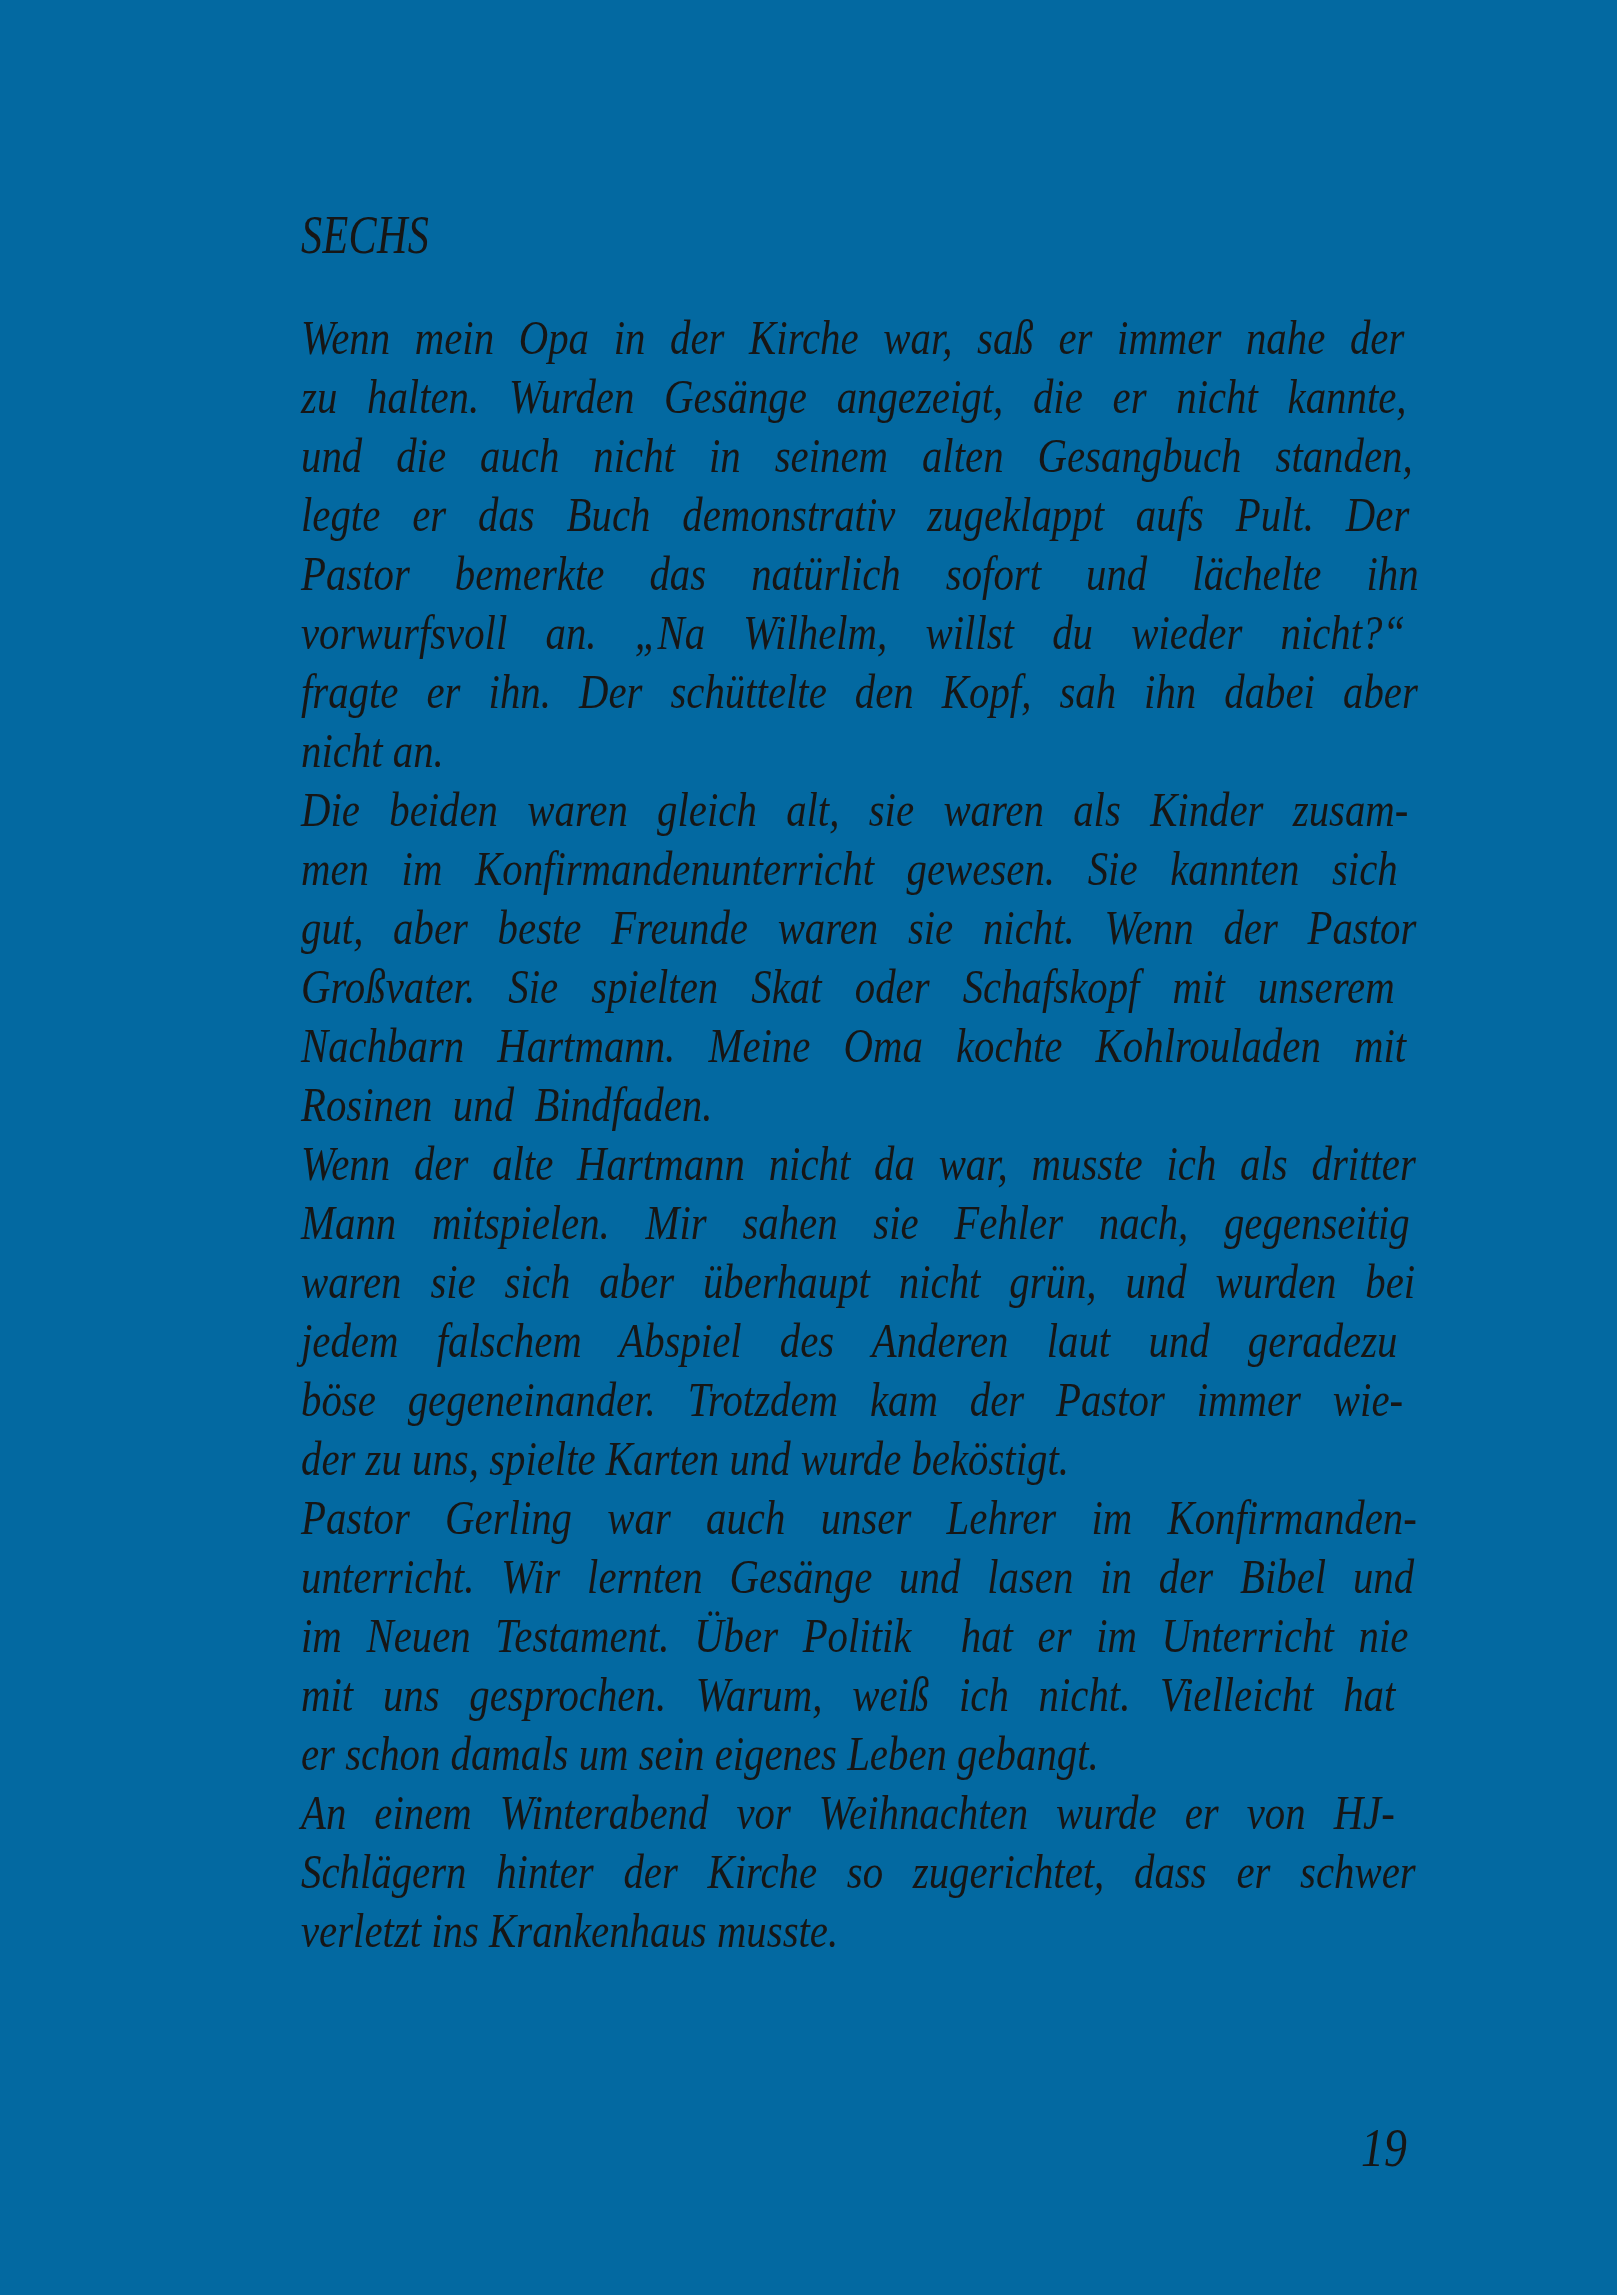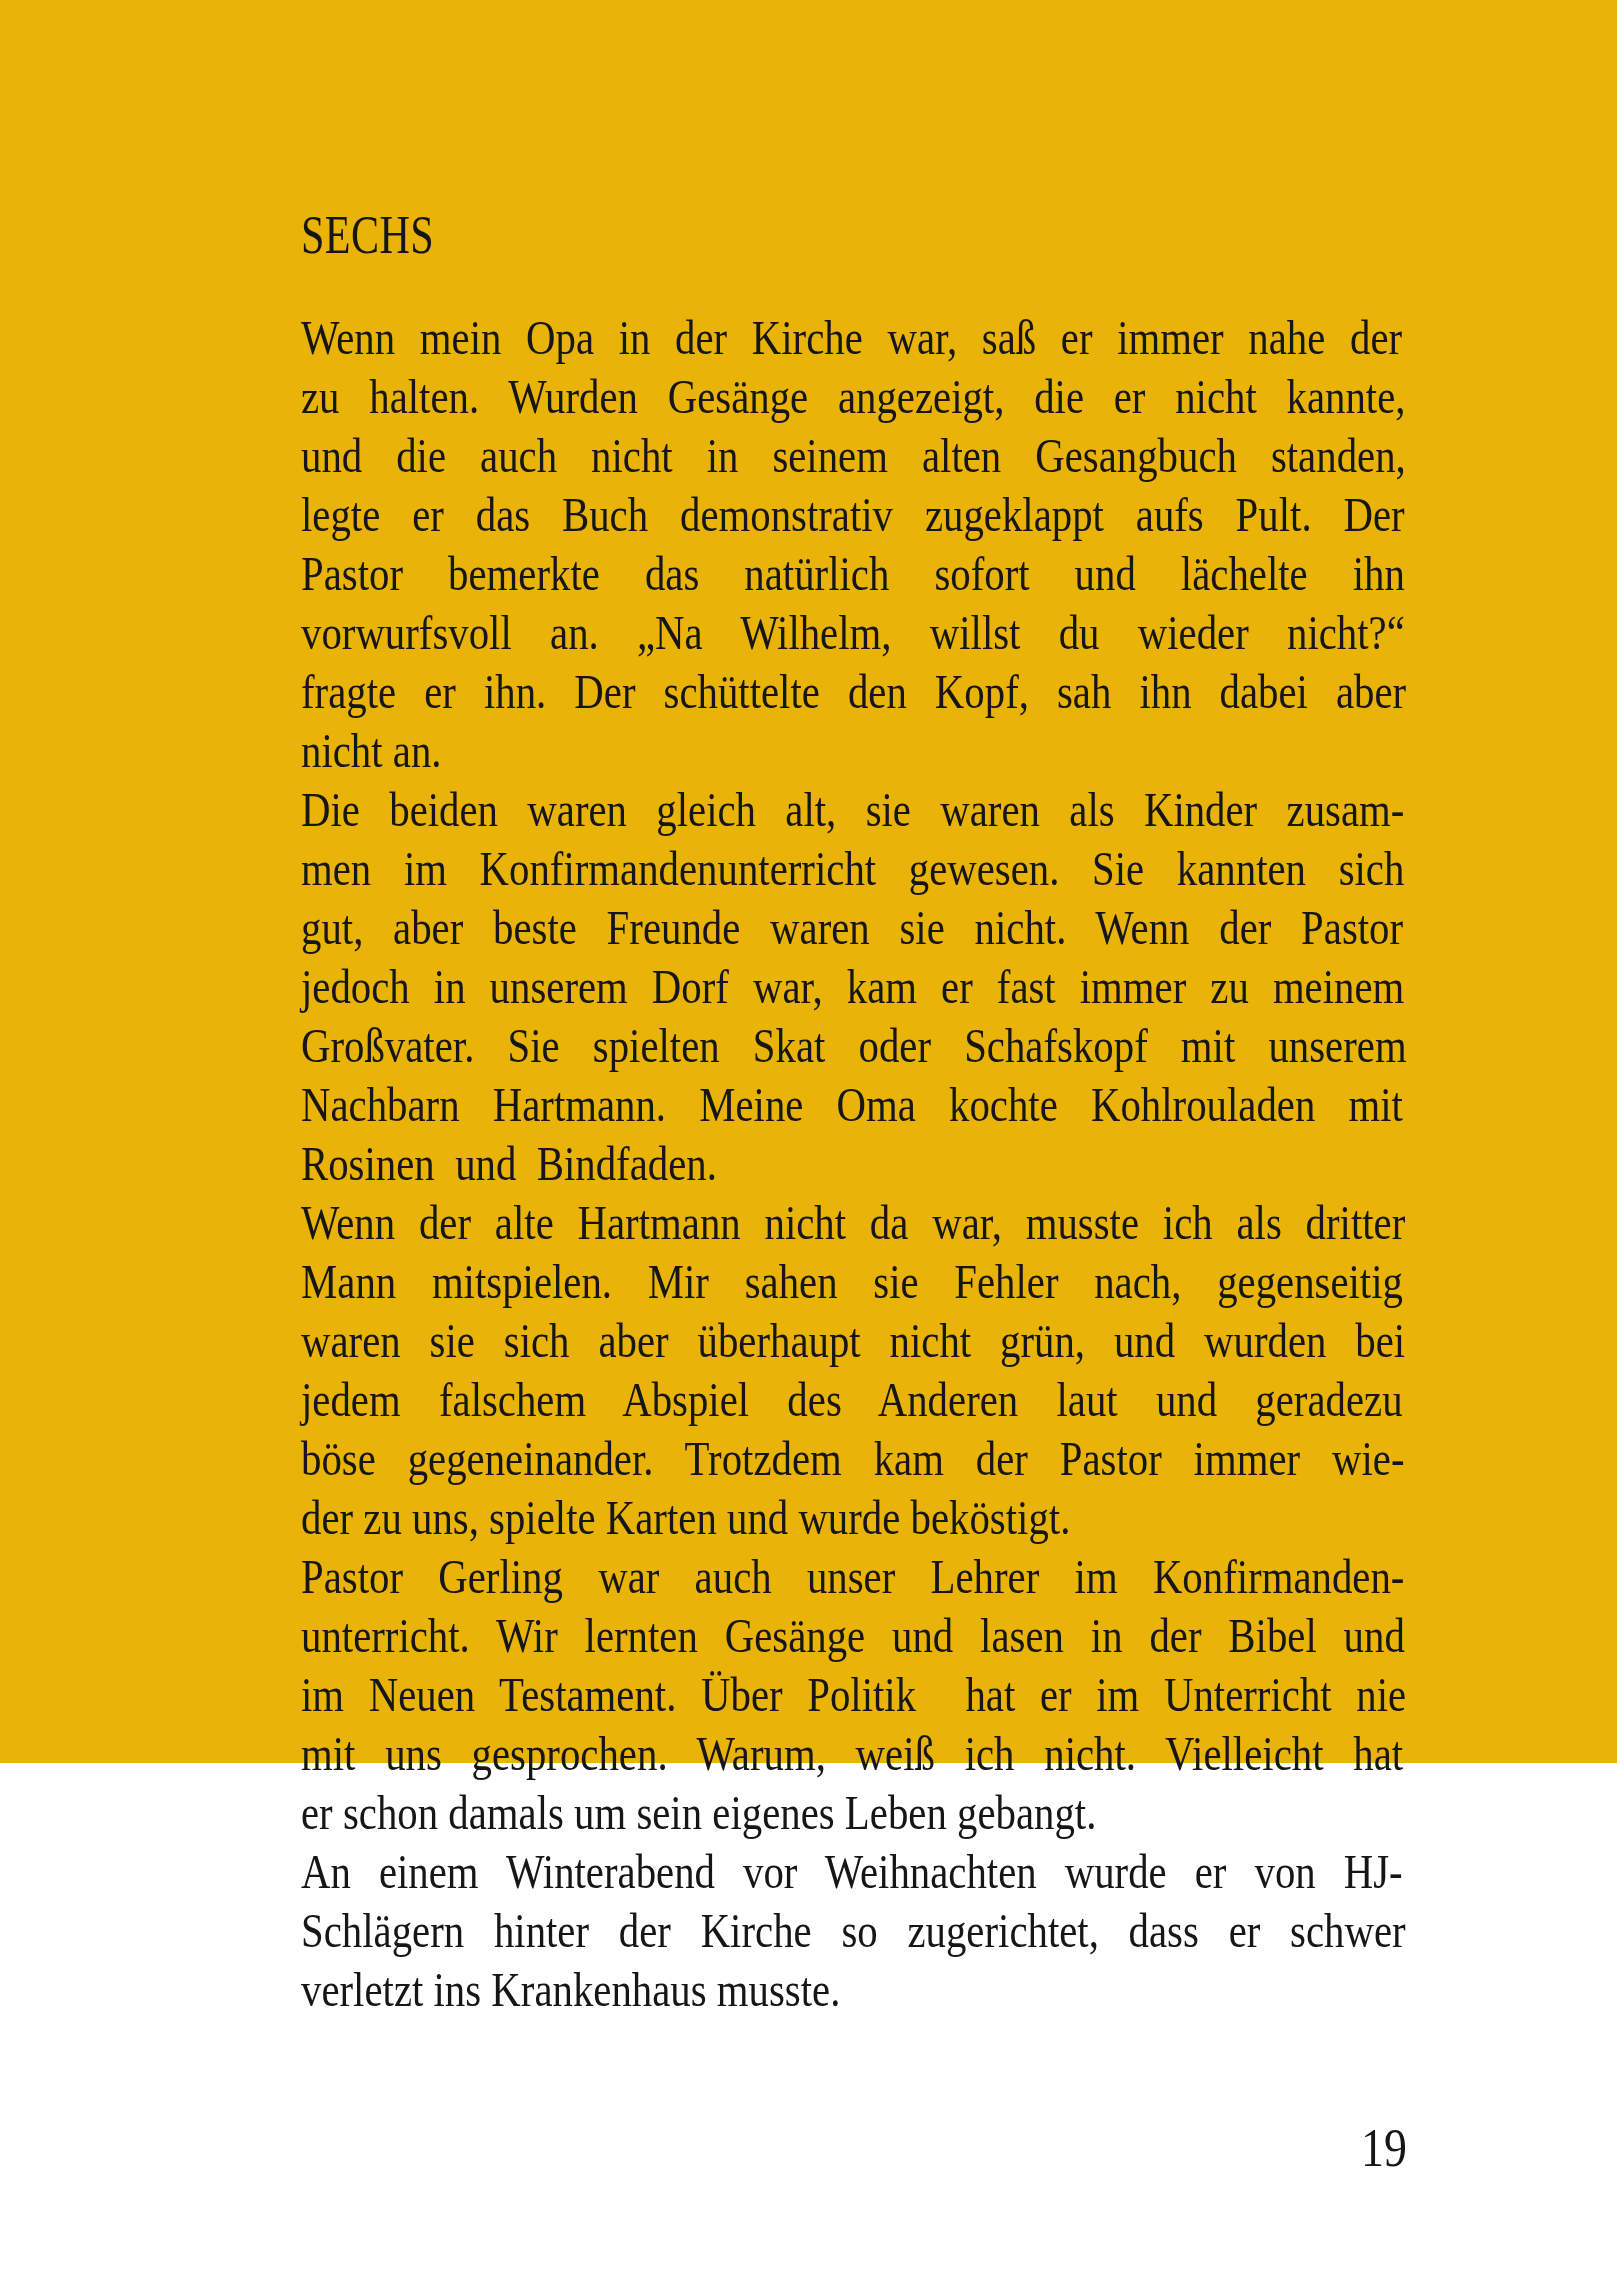--- a/index.html
+++ b/index.html
@@ -4,21 +4,21 @@
 <style>
   html, body { margin: 0; padding: 0; }
   body {
     width: 1618px; height: 2295px;
     background: #ffffff;
     position: relative;
     font-family: "Liberation Serif", "DejaVu Serif", serif;
     color: #161616;
     overflow: hidden;
   }
-  .page { position: absolute; left: 0; top: 0; width: 1618px; height: 1763px; background: #eab308; }
+  .page { position: absolute; left: 0; top: 0; width: 1618px; height: 2295px; background: #0369a1; font-style: italic; }
   .heading { position: absolute; left: 301px; top: 205px; height: 61px; line-height: 61px; white-space: nowrap; }
   .heading-x {
     display: inline-block; font-size: 54px;
     transform: scaleX(0.78); transform-origin: 0 50%;
     white-space: pre; letter-spacing: 0.5px;
   }
   .body-text { position: absolute; left: 301px; top: 308px; width: 1106px; }
   .line { height: 59px; line-height: 59px; white-space: nowrap; }
   .line-x {
     display: inline-block; font-size: 48px;
@@ -46,21 +46,20 @@
       <div class="line"><span class="line-x" style="word-spacing: 23px;">zu halten. Wurden Gesänge angezeigt, die er nicht kannte,</span></div>
       <div class="line"><span class="line-x" style="word-spacing: 28px;">und die auch nicht in seinem alten Gesangbuch standen,</span></div>
       <div class="line"><span class="line-x" style="word-spacing: 25.5px;">legte er das Buch demonstrativ zugeklappt aufs Pult. Der</span></div>
       <div class="line"><span class="line-x" style="word-spacing: 41px;">Pastor bemerkte das natürlich sofort und lächelte ihn</span></div>
       <div class="line"><span class="line-x" style="word-spacing: 33px;">vorwurfsvoll an. „Na Wilhelm, willst du wieder nicht?“</span></div>
       <div class="line"><span class="line-x" style="word-spacing: 21px;">fragte er ihn. Der schüttelte den Kopf, sah ihn dabei aber</span></div>
       <div class="line"><span class="line-x" style="word-spacing: 0px;">nicht an.</span></div>
       <div class="line"><span class="line-x" style="word-spacing: 22.5px;">Die beiden waren gleich alt, sie waren als Kinder zusam-</span></div>
       <div class="line"><span class="line-x" style="word-spacing: 26.4px;">men im Konfirmandenunterricht gewesen. Sie kannten sich</span></div>
       <div class="line"><span class="line-x" style="word-spacing: 23px;">gut, aber beste Freunde waren sie nicht. Wenn der Pastor</span></div>
-      <div class="line"><span class="line-x" style="word-spacing: 16.3px;">jedoch in unserem Dorf war, kam er fast immer zu meinem</span></div>
       <div class="line"><span class="line-x" style="word-spacing: 27px;">Großvater. Sie spielten Skat oder Schafskopf mit unserem</span></div>
       <div class="line"><span class="line-x" style="word-spacing: 27px;">Nachbarn Hartmann. Meine Oma kochte Kohlrouladen mit</span></div>
       <div class="line"><span class="line-x" style="word-spacing: 0px;">Rosinen  und  Bindfaden.</span></div>
       <div class="line"><span class="line-x" style="word-spacing: 16px;">Wenn der alte Hartmann nicht da war, musste ich als dritter</span></div>
       <div class="line"><span class="line-x" style="word-spacing: 30px;">Mann mitspielen. Mir sahen sie Fehler nach, gegenseitig</span></div>
       <div class="line"><span class="line-x" style="word-spacing: 22px;">waren sie sich aber überhaupt nicht grün, und wurden bei</span></div>
       <div class="line"><span class="line-x" style="word-spacing: 33px;">jedem falschem Abspiel des Anderen laut und geradezu</span></div>
       <div class="line"><span class="line-x" style="word-spacing: 25.5px;">böse gegeneinander. Trotzdem kam der Pastor immer wie-</span></div>
       <div class="line"><span class="line-x" style="word-spacing: 0px;">der zu uns, spielte Karten und wurde beköstigt.</span></div>
       <div class="line"><span class="line-x" style="word-spacing: 29.5px;">Pastor Gerling war auch unser Lehrer im Konfirmanden-</span></div>

